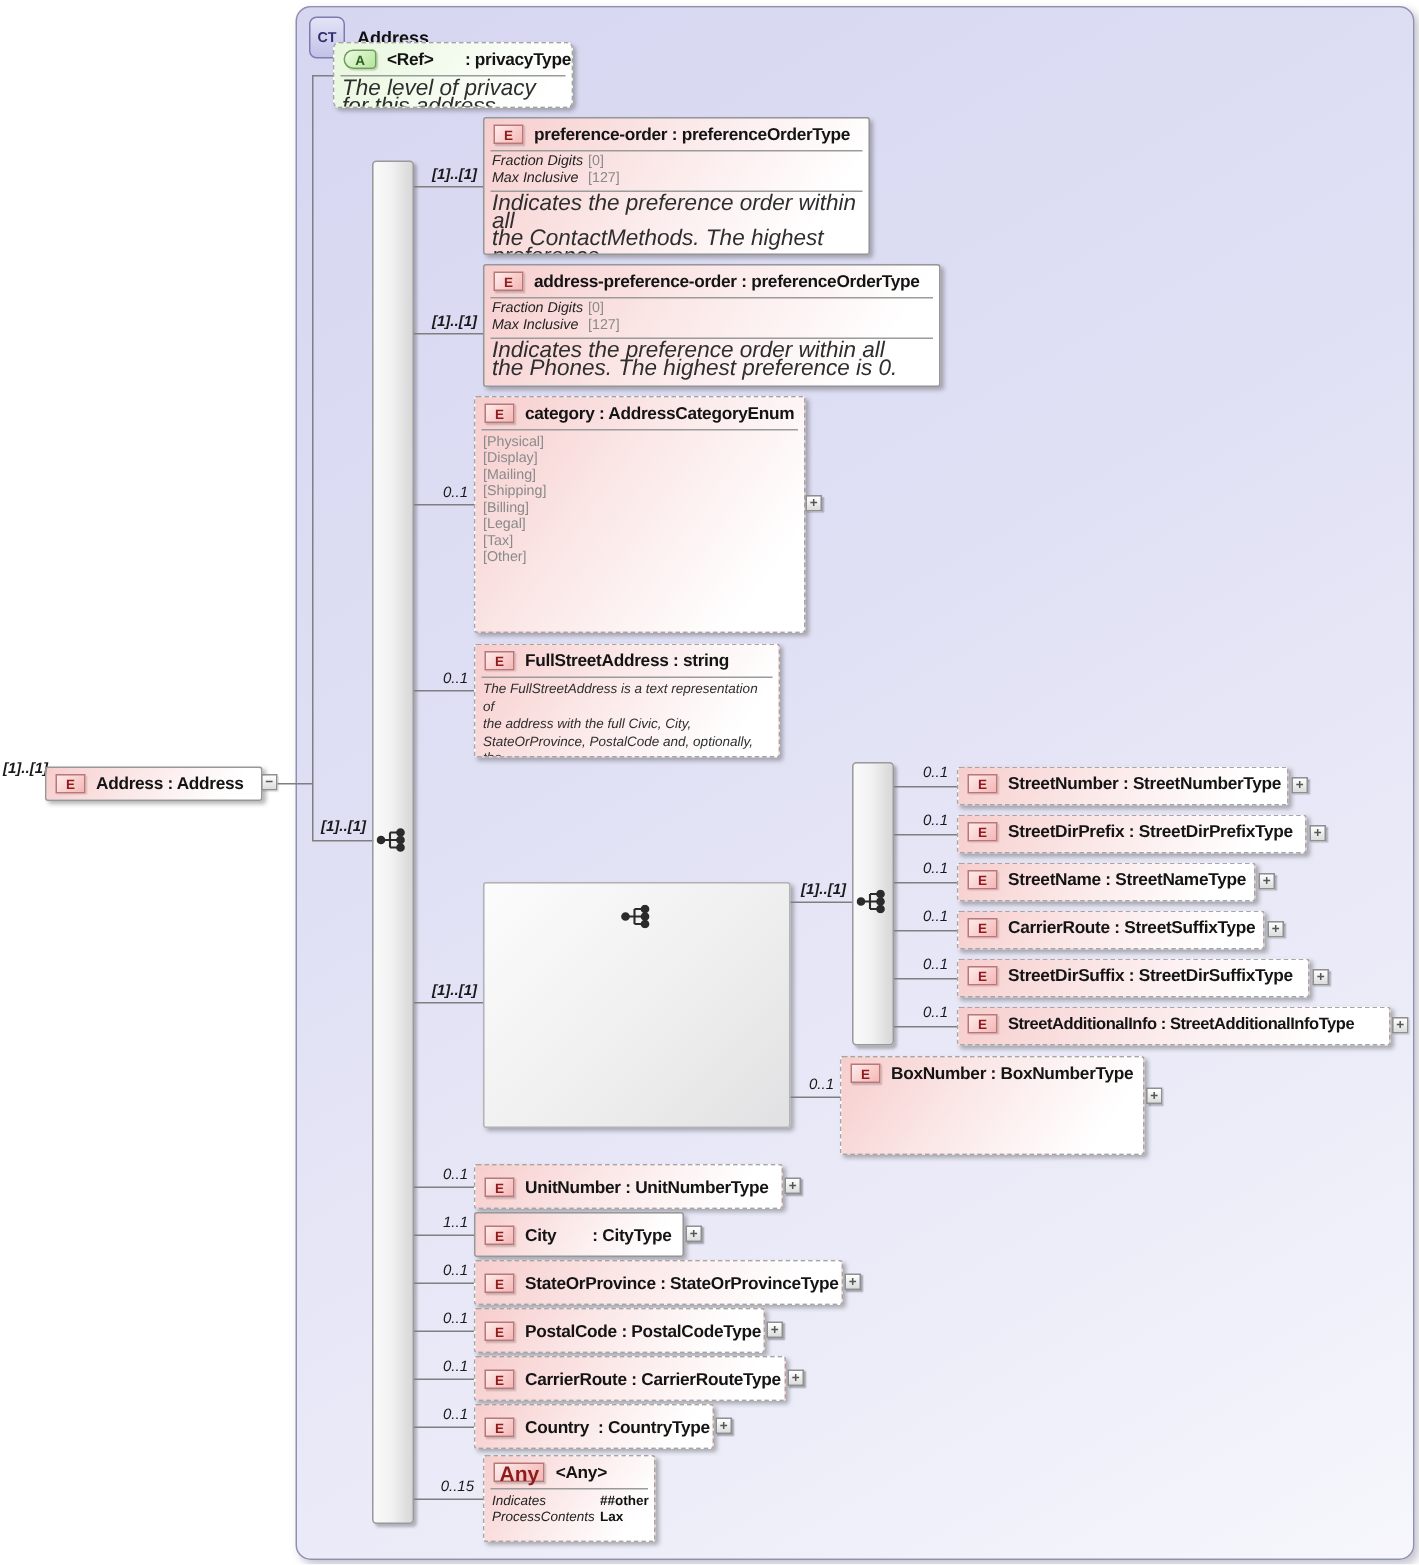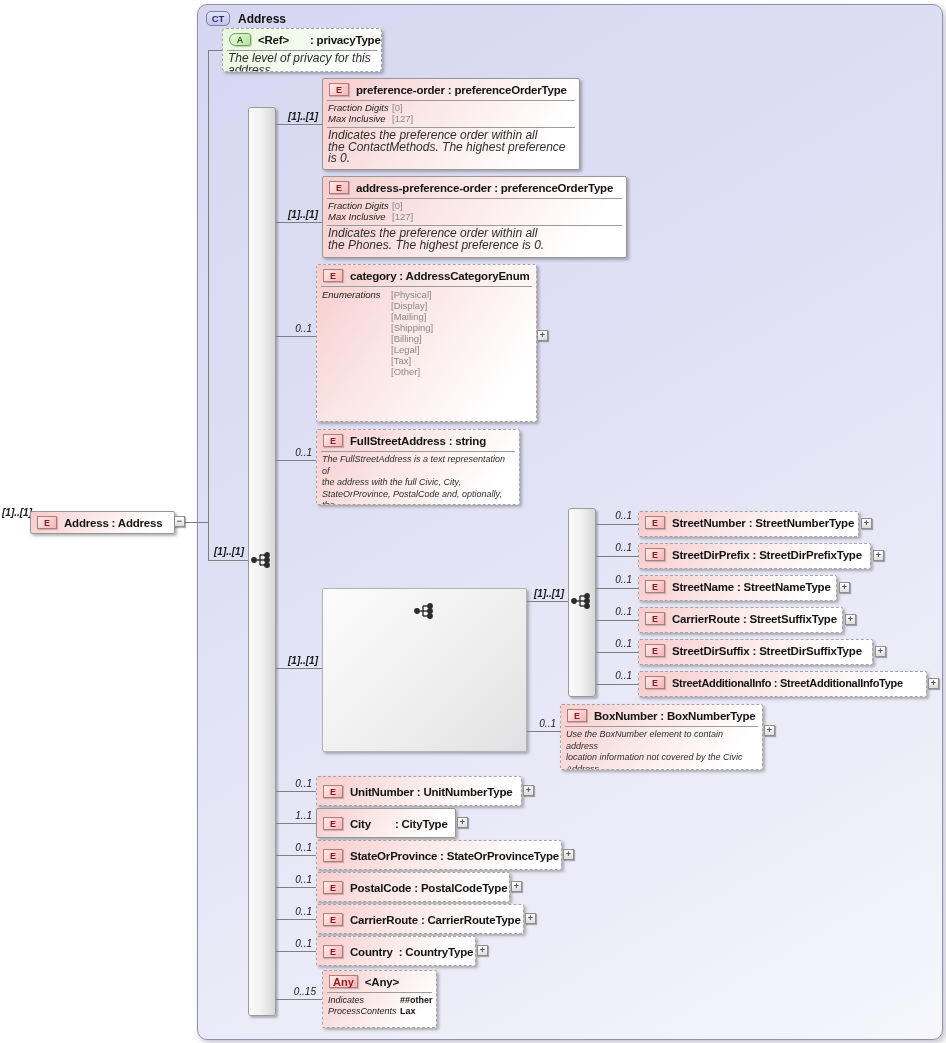--- a/index.html
+++ b/index.html
@@ -9,27 +9,27 @@
 
   .ct-container {
     border:1px solid #8f8fae; border-radius:10px;
     background:linear-gradient(150deg,#d6d6f1 0%,#dedef4 35%,#eaeaf8 70%,#f6f6fc 100%);
     box-shadow:3px 3px 6px rgba(90,90,120,0.35);
   }
   .ct-head { display:flex; align-items:center; gap:8px; padding:6px 8px; }
 
   .badge { display:inline-flex; align-items:center; justify-content:center;
     font-weight:bold; font-size:9px; flex:none; box-shadow:1px 1px 1px rgba(0,0,0,0.18); }
-  .badge-ct { min-width:24px; height:15px; border-radius:5px; padding:0 3px;
+  .badge-ct { min-width:24px; height:28px; border-radius:5px; padding:0 3px;
     background:linear-gradient(#e3e3f7,#c2c2e8); border:1px solid #7d7dad; color:#2e2e6e; font-size:9.5px; box-shadow:none; }
   .badge-e { width:20px; height:13px;
     background:linear-gradient(135deg,#ffecec,#f5b6b6); border:1px solid #b97878; color:#8f1c1c; }
   .badge-a { width:22px; height:13px; border-radius:7px 3px 3px 7px;
     background:linear-gradient(135deg,#effbe6,#b4e598); border:1px solid #6f9e5c; color:#2f5c1f; }
-  .badge-any { padding:0 3px; height:13px; font-size:11px;
+  .badge-any { padding:0 3px; height:13px; font-size:14px;
     background:linear-gradient(135deg,#ffecec,#f5b6b6); border:1px solid #b97878; color:#8f1c1c; }
 
   .ebox { border:1px solid #979797; border-radius:2px; overflow:hidden;
     background:linear-gradient(125deg,#f7cdcd 0%,#fbe7e7 40%,#ffffff 85%);
     box-shadow:2px 2px 3px rgba(90,90,90,0.45); }
   .ebox.dashed { border-style:dashed; border-color:#a5a5a5; }
   .gbox { border:1px solid #b3b3b3; border-radius:2px;
     background:linear-gradient(135deg,#fcfcfc 0%,#efefef 55%,#e1e1e3 100%);
     box-shadow:2px 2px 3px rgba(90,90,90,0.45); }
   .abox { border:1px dashed #a5a5a5; border-radius:4px; overflow:hidden;
@@ -38,21 +38,21 @@
 
   .ehead { display:flex; align-items:center; gap:7px; padding:4px 6px; height:21px; }
   .ehead.tall { height:29px; }
   .etitle { font-weight:bold; font-size:11.5px; letter-spacing:-0.2px; color:#141414; white-space:pre; }
   .esect { border-top:1px solid #9b9b9b; margin:0 4px; padding:2px 1px 3px 1px; }
   .facet-row { display:flex; font-size:9.5px; line-height:10.5px; color:#222; }
   .fkey { font-style:italic; width:64px; flex:none; }
   .fkey.wide { width:72px; }
   .fval { color:#8a8a8a; white-space:pre-line; }
   .fval.strong { color:#111; font-weight:bold; }
-  .annot { font-size:12px; line-height:11.5px; font-style:italic; color:#2e2e2e; white-space:pre-line; }
+  .annot { font-size:15px; line-height:11.5px; font-style:italic; color:#2e2e2e; white-space:pre-line; }
 
   .hline { height:0; border-top:1px solid #7f7f7f; }
   .vline { width:0; border-left:1px solid #7f7f7f; }
   .card { font-size:10px; font-style:italic; color:#1a1a1a; white-space:nowrap; }
   .card.right { text-align:right; }
   .card.bold { font-weight:bold;text-align:right; }
 
   .bar { border:1px solid #9a9a9a; border-radius:3px;
     background:linear-gradient(to right,#fafafa 0%,#f2f2f2 45%,#d7d7d7 100%);
     box-shadow:2px 2px 2px rgba(90,90,90,0.4); }
@@ -178,21 +178,20 @@
 the Phones. The highest preference is 0.</div>
   </div>
 
   <div class="abs ebox dashed" style="left:316px;top:264px;width:221px;height:158px;">
     <div class="ehead">
       <span class="badge badge-e">E</span>
       <span class="etitle">category : AddressCategoryEnum</span>
     </div>
     <div class="esect">
       <div class="facet-row" style="line-height:11px;">
-        <span class="fkey" style="width:69px;">Enumerations</span>
         <span class="fval" style="line-height:11px;">[Physical]
 [Display]
 [Mailing]
 [Shipping]
 [Billing]
 [Legal]
 [Tax]
 [Other]</span>
       </div>
     </div>
@@ -303,23 +302,20 @@
   </div>
   <div class="abs pm" style="left:928px;top:678px;">+</div>
 
   <div class="abs hline" style="left:527px;top:731px;width:33px;"></div>
   <div class="abs card right" style="left:528px;top:718px;width:28px;">0..1</div>
   <div class="abs ebox dashed" style="left:560px;top:704px;width:203px;height:66px;">
     <div class="ehead">
       <span class="badge badge-e">E</span>
       <span class="etitle">BoxNumber : BoxNumberType</span>
     </div>
-    <div class="esect annot" style="font-size:9px;">Use the BoxNumber element to contain address
-location information not covered by the Civic
-Address.</div>
   </div>
   <div class="abs pm" style="left:764px;top:725px;">+</div>
 
   <div class="abs ebox dashed" style="left:316px;top:776px;width:206px;height:30px;">
     <div class="ehead tall">
         <span class="badge badge-e">E</span>
         <span class="etitle">UnitNumber : UnitNumberType</span>
       </div>
   </div>
   <div class="abs pm" style="left:523px;top:785px;">+</div>

